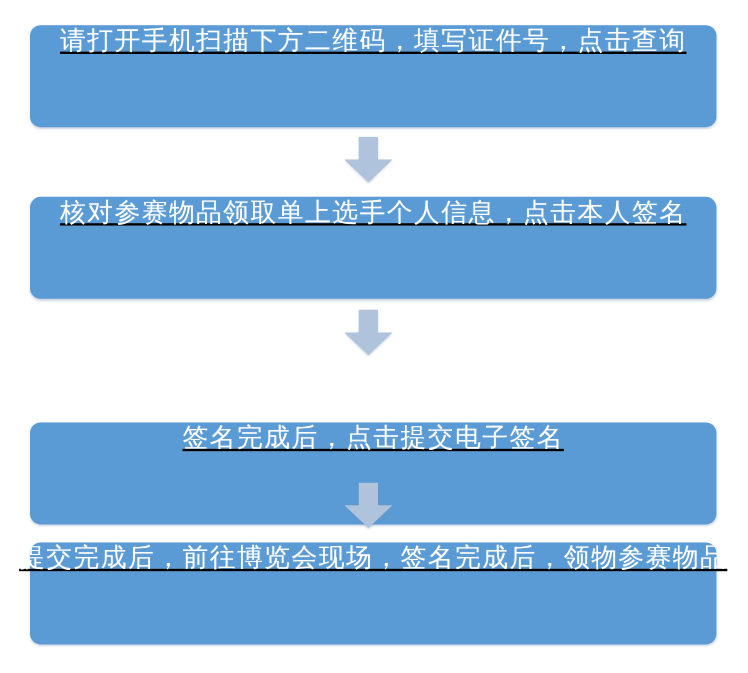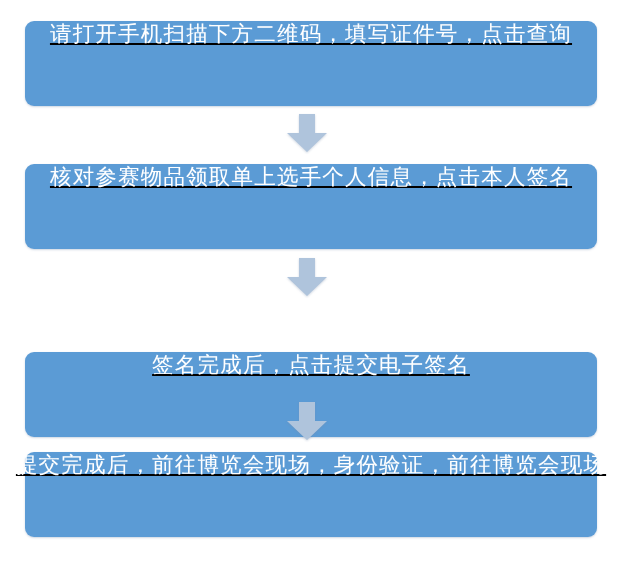--- a/index.html
+++ b/index.html
@@ -97,16 +97,16 @@
     <span class="step-label">签名完成后，点击提交电子签名</span>
   </div>
 
   <div class="connector-arrow" id="arrow-3">
     <svg viewBox="0 0 40 38" xmlns="http://www.w3.org/2000/svg" aria-hidden="true">
       <polygon points="12,0 28,0 28,19 40,19 20,38 0,19 12,19" fill="#AFC4DC"></polygon>
     </svg>
   </div>
 
   <div class="step-box" id="box-4" style="background:#5B9BD5;">
-    <span class="step-label">提交完成后，前往博览会现场，身份验证，前往博览会现场</span>
+    <span class="step-label">提交完成后，前往博览会现场，签名完成后，领物参赛物品</span>
   </div>
 
 </div>
 
 </body></html>

